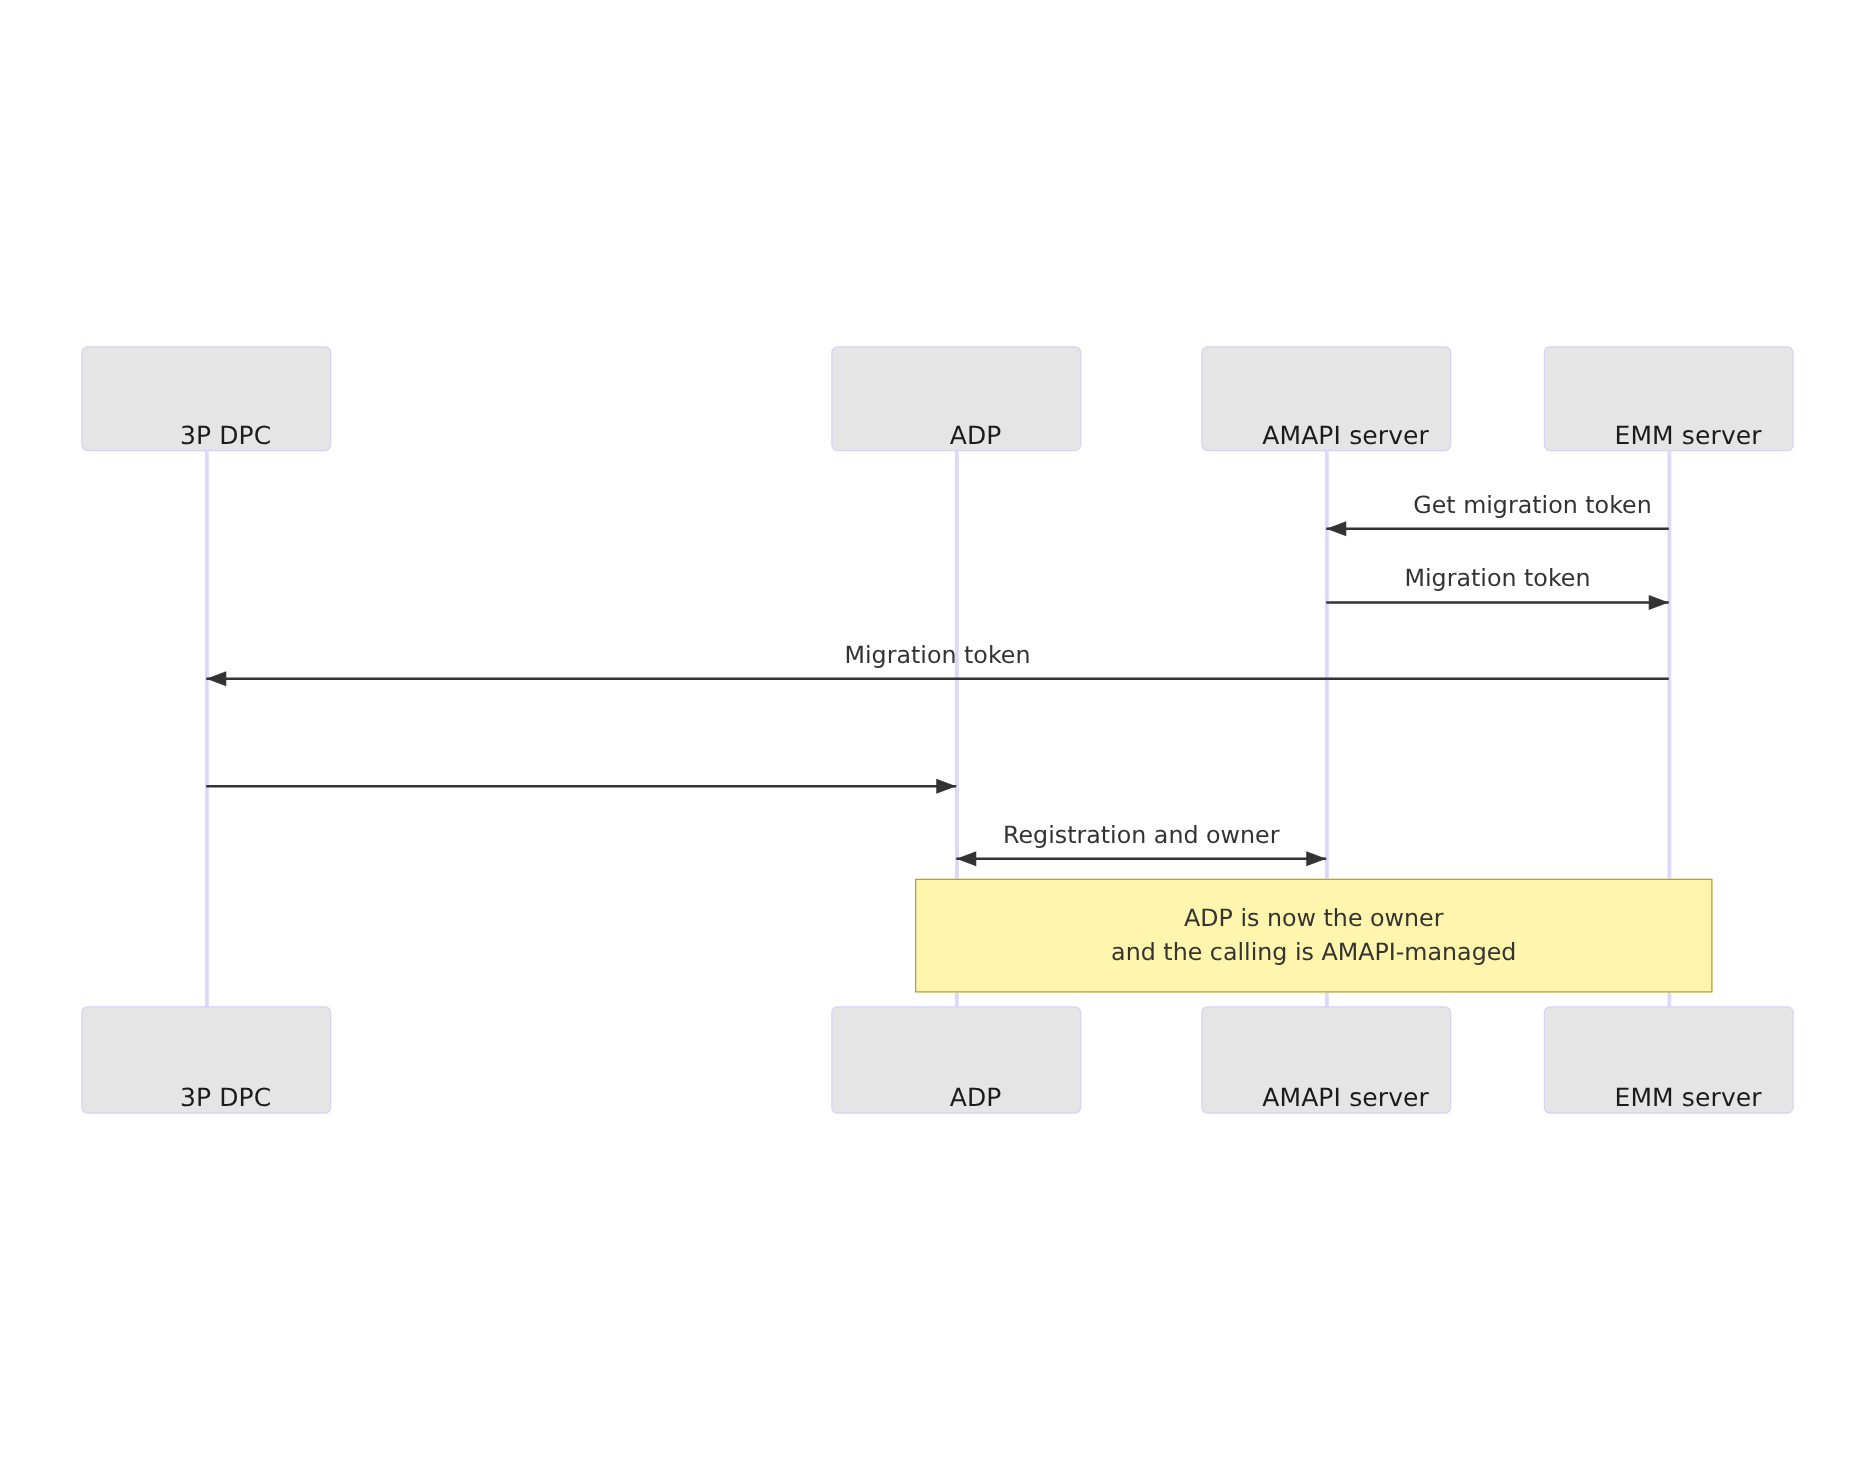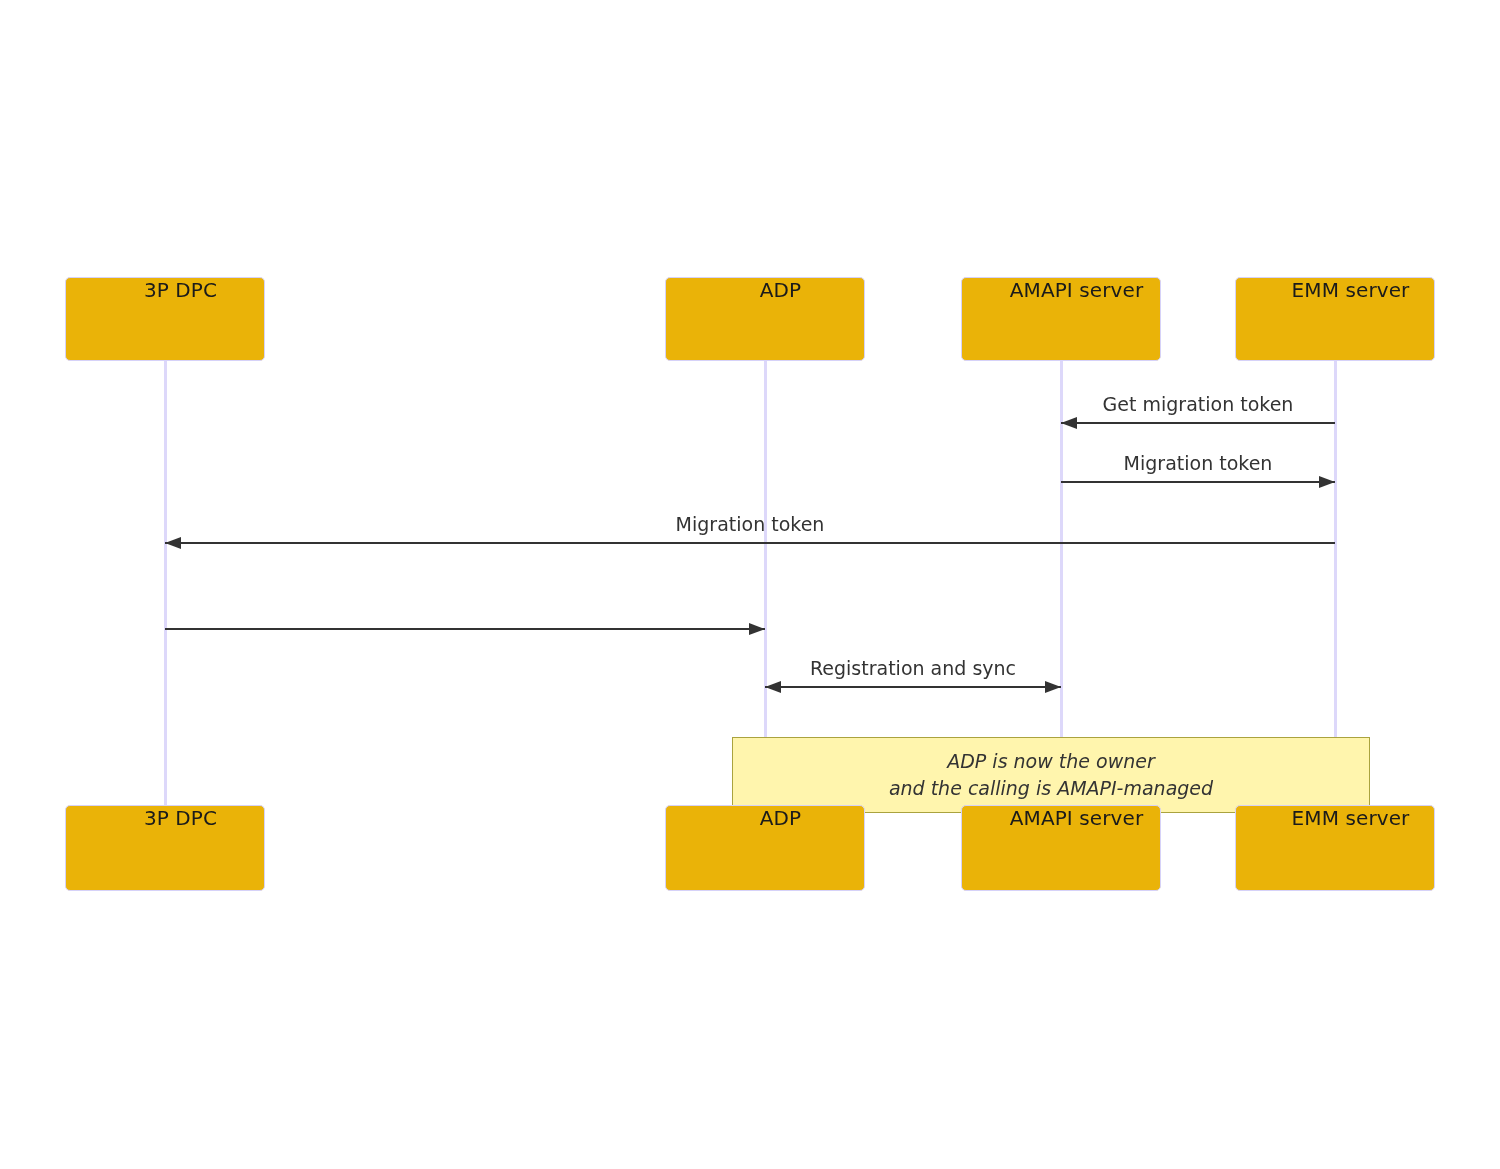--- a/index.html
+++ b/index.html
@@ -16,25 +16,25 @@
   #diagram {
     position: relative;
     width: 1500px;
     height: 1169px;
     background: #ffffff;
   }
   
   .participant {
     position: absolute;
     box-sizing: border-box;
-    background: #eab308;
+    background: #e5e5e5;
     border: 1px solid #d6d2f8;
     border-radius: 5px;
     display: flex;
-    align-items: flex-start;
+    align-items: flex-end;
     justify-content: center;
     color: #1b1b1b;
     font-size: 20px;
     line-height: 1.2;
     text-align: center;
     letter-spacing: .1px;
     padding-left: 31px;
   }
   
   .lifeline {
@@ -90,21 +90,21 @@
   <div class="participant" style="left:665px; top:277px; width:200px; height:84px;">
     <span>ADP</span>
   </div>
   <div class="participant" style="left:961px; top:277px; width:200px; height:84px;">
     <span>AMAPI server</span>
   </div>
   <div class="participant" style="left:1235px; top:277px; width:200px; height:84px;">
     <span>EMM server</span>
   </div>
 
-  <div class="msg-label" style="left:1198px; top:391px;">Get migration token</div>
+  <div class="msg-label" style="left:1226px; top:391px;">Get migration token</div>
   <svg class="arrow-svg" style="left:1055px; top:414px;" width="286" height="18" viewBox="0 0 286 18">
     <line x1="6" y1="9" x2="280" y2="9" stroke="#333333" stroke-width="2"></line>
     <polygon points="6,9 22,3 22,15" fill="#333333"></polygon>
   </svg>
 
   <div class="msg-label" style="left:1198px; top:450px;">Migration token</div>
   <svg class="arrow-svg" style="left:1055px; top:473px;" width="286" height="18" viewBox="0 0 286 18">
     <line x1="6" y1="9" x2="280" y2="9" stroke="#333333" stroke-width="2"></line>
     <polygon points="280,9 264,3 264,15" fill="#333333"></polygon>
   </svg>
@@ -113,28 +113,28 @@
   <svg class="arrow-svg" style="left:159px; top:534px;" width="1182" height="18" viewBox="0 0 1182 18">
     <line x1="6" y1="9" x2="1176" y2="9" stroke="#333333" stroke-width="2"></line>
     <polygon points="6,9 22,3 22,15" fill="#333333"></polygon>
   </svg>
 
   <svg class="arrow-svg" style="left:159px; top:620px;" width="612" height="18" viewBox="0 0 612 18">
     <line x1="6" y1="9" x2="606" y2="9" stroke="#333333" stroke-width="2"></line>
     <polygon points="606,9 590,3 590,15" fill="#333333"></polygon>
   </svg>
 
-  <div class="msg-label" style="left:913px; top:655px;">Registration and sync</div>
+  <div class="msg-label" style="left:913px; top:655px;">Registration and owner</div>
   <svg class="arrow-svg" style="left:759px; top:678px;" width="308" height="18" viewBox="0 0 308 18">
     <line x1="6" y1="9" x2="302" y2="9" stroke="#333333" stroke-width="2"></line>
     <polygon points="6,9 22,3 22,15" fill="#333333"></polygon>
     <polygon points="302,9 286,3 286,15" fill="#333333"></polygon>
   </svg>
 
-  <div class="note" style="left:732px; top:737px; width:638px; height:76px;font-style:italic;">
+  <div class="note" style="left:732px; top:703px; width:638px; height:91px;">
     <span class="note-line">ADP is now the owner</span>
     <span class="note-line">and the calling is AMAPI-managed</span>
   </div>
 
   <div class="participant" style="left:65px; top:805px; width:200px; height:86px;">
     <span>3P DPC</span>
   </div>
   <div class="participant" style="left:665px; top:805px; width:200px; height:86px;">
     <span>ADP</span>
   </div>

